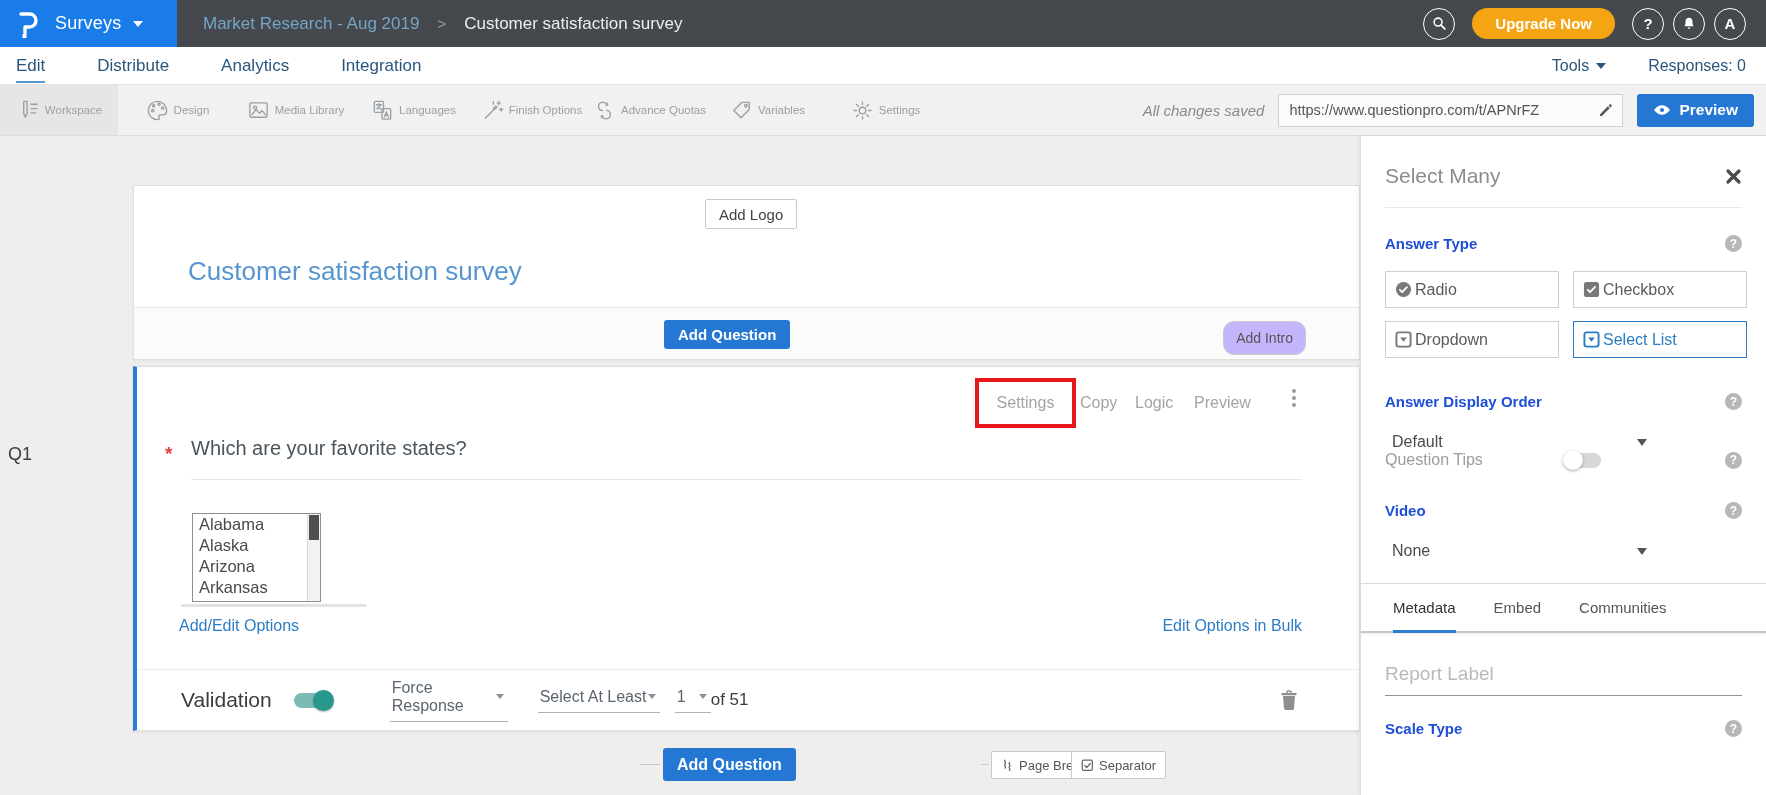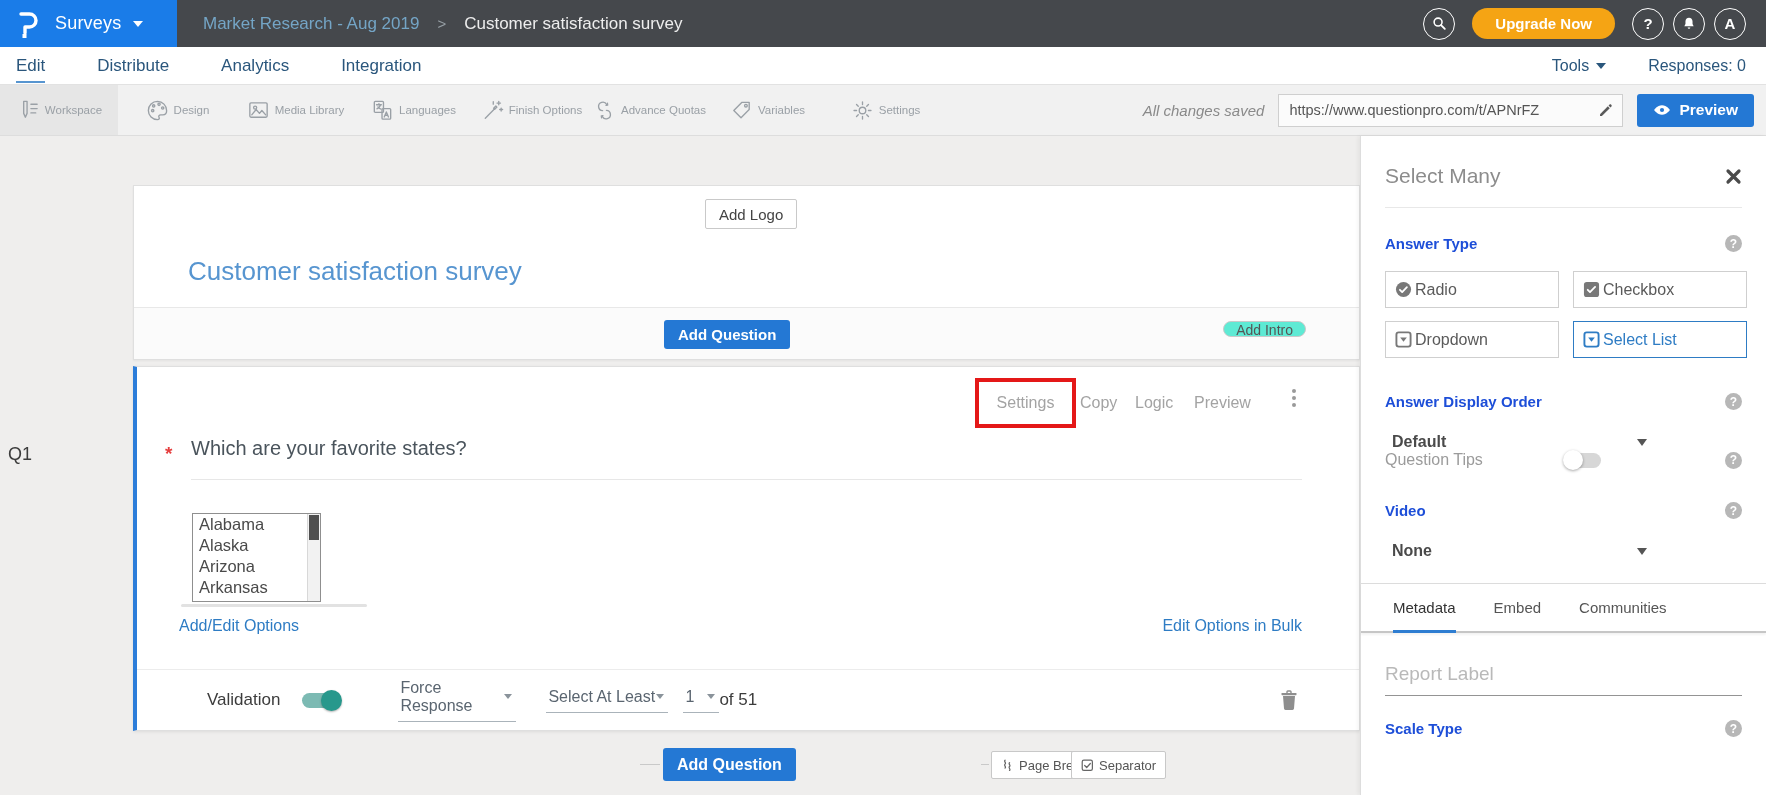--- a/index.html
+++ b/index.html
@@ -46,21 +46,21 @@
   .content { position:relative; height:659px; background:#efeeed; }
   .q-index { position:absolute; left:8px; top:308px; font-size:18px; color:#3c3c3c; }
 
   .card1 { position:absolute; left:133px; top:49px; width:1227px; background:#fff; border:1px solid #dfdfdf; box-shadow:0 1px 2px rgba(0,0,0,.05); }
   .card1-head { height:121px; padding:13px 0 0 54px; position:relative; }
   .addlogo-btn { position:absolute; left:571px; top:13px; height:30px; background:#fff; border:1px solid #c9c9c9; border-radius:2px; font-size:15px; color:#444; padding:0 13px; cursor:pointer; }
   .survey-title { position:absolute; left:54px; top:70px; font-size:26px; color:#5795d0; cursor:text; }
   .card1-strip { border-top:1px solid #e8e8e8; height:52px; background:#fbfbfb; position:relative; }
   .addq-top { position:absolute; left:530px; top:12px; }
   .btn-blue { height:29px; background:#2478d4; border:none; border-radius:3px; color:#fff; font-weight:bold; font-size:15px; padding:0 14px; cursor:pointer; }
-  .addintro-btn { position:absolute; right:53px; top:13px; height:16px; background:#5eead4; border:1px solid #c9c9c9; border-radius:11px; font-size:14px; color:#555; padding:0 12px; cursor:pointer; }
+  .addintro-btn { position:absolute; right:53px; top:13px; height:34px; background:#c4b5fd; border:1px solid #c9c9c9; border-radius:11px; font-size:14px; color:#555; padding:0 12px; cursor:pointer; }
 
   
   .card2 { position:absolute; left:133px; top:230px; width:1227px; height:365px; background:#fff; border:1px solid #dfdfdf; border-left:4px solid #2b7cd9; box-shadow:0 1px 3px rgba(0,0,0,.08); }
   .settings-box { position:absolute; left:838px; top:11px; width:101px; height:50px; border:4px solid #e41818; display:flex; align-items:center; justify-content:center; pointer-events:none; }
   .q-action { position:absolute; top:27px; font-size:16px; color:#a3a3a3; cursor:pointer; }
   .q-action.in-box { position:static; }
   .q-copy { left:943px; } .q-logic { left:998px; } .q-preview { left:1057px; }
   .kebab { position:absolute; left:1148px; top:22px; width:18px; display:flex; flex-direction:column; align-items:center; gap:3px; cursor:pointer; }
   .kebab i { width:4px; height:4px; border-radius:50%; background:#9a9a9a; }
   .q-required { position:absolute; left:28px; top:76px; color:#e53e3e; font-size:19px; font-weight:bold; }
@@ -69,21 +69,21 @@
   .listbox { position:absolute; left:55px; top:146px; width:129px; height:89px; border:1px solid #8f8f8f; background:#fff; overflow:hidden; cursor:pointer; }
   .lb-item { font-size:16.5px; color:#4a4a4a; padding:1px 6px; line-height:19px; white-space:nowrap; }
   .lb-scroll { position:absolute; right:0; top:0; bottom:0; width:13px; background:#f2f2f2; border-left:1px solid #d8d8d8; }
   .lb-thumb { position:absolute; right:1px; top:1px; width:10px; height:25px; background:#4f4f4f; }
   .opt-underline { position:absolute; left:44px; top:237px; width:186px; height:3px; background:#e2e2e2; border-radius:2px; }
   .link-blue { color:#2e7cc4; font-size:16px; cursor:pointer; }
   .addedit { position:absolute; left:42px; top:250px; }
   .editbulk { position:absolute; right:57px; top:250px; }
   .card2-div { position:absolute; left:0; right:0; top:302px; height:1px; background:#ececec; }
   .validation-row { position:absolute; left:0; right:0; top:303px; bottom:0; display:flex; align-items:center; }
-  .val-label { margin-left:70px; font-size:17px; color:#3c3c3c; }
+  .val-label { margin-left:44px; font-size:21px; color:#3c3c3c; }
   .switch { position:relative; width:36px; height:15px; border-radius:8px; cursor:pointer; flex:0 0 auto; }
   .switch.on { background:#7cbab3; margin-left:22px; }
   .switch.on .knob { position:absolute; right:-4px; top:-3px; width:21px; height:21px; border-radius:50%; background:#27988c; box-shadow:0 1px 2px rgba(0,0,0,.3); }
   .switch.off { background:#d7d7d7; }
   .switch.off .knob { position:absolute; left:-2px; top:-3px; width:20px; height:20px; border-radius:50%; background:#fff; box-shadow:0 1px 3px rgba(0,0,0,.35); }
   .inline-select { display:flex; align-items:center; border-bottom:1px solid #aab3ba; padding:0 4px 6px 2px; font-size:16px; color:#5a6570; cursor:pointer; }
   .inline-select .caret { width:0; height:0; border-left:4.5px solid transparent; border-right:4.5px solid transparent; border-top:5.5px solid #8a939b; margin-left:auto; }
   .sel-force { margin-left:60px; width:118px; }
   .sel-least { margin-left:30px; width:122px; }
   .sel-count { margin-left:15px; width:36px; }
@@ -107,21 +107,21 @@
   .sb-row { display:flex; align-items:center; justify-content:space-between; }
   .sb-label { font-size:15px; font-weight:bold; color:#1d4ed8; }
   .help-dot { width:17px; height:17px; border-radius:50%; background:#b7b7b7; color:#fff; font-size:12px; font-weight:bold; display:flex; align-items:center; justify-content:center; cursor:pointer; flex:0 0 auto; }
   .help-dot::before { content:"?"; }
   .at-row { margin-top:27px; }
   .at-grid { margin-top:19px; display:grid; grid-template-columns:174px 174px; gap:13px 14px; }
   .at-btn { height:37px; border:1px solid #cfcfcf; border-radius:0; background:#fff; display:flex; align-items:center; padding-left:9px; gap:3px; font-size:16px; color:#5a5a5a; cursor:pointer; }
   .at-btn svg { width:17px; height:17px; flex:0 0 auto; }
   .at-btn.selected { border-color:#2e7cc4; color:#2e7cc4; }
   .ado-row { margin-top:35px; }
-  .select-row { margin-top:23px; width:262px; display:flex; align-items:center; justify-content:space-between; font-size:16px; color:#4a4a4a; cursor:pointer; padding-left:7px;font-weight:bold; }
+  .select-row { margin-top:23px; width:262px; display:flex; align-items:center; justify-content:space-between; font-size:16px; color:#4a4a4a; cursor:pointer; padding-left:7px; }
   .select-row .caret { width:0; height:0; border-left:5.5px solid transparent; border-right:5.5px solid transparent; border-top:7px solid #555; }
   .tips-row { display:flex; align-items:center; }
   .tips-label { font-size:16px; color:#9b9b9b; width:180px; }
   .tips-row .help-dot { margin-left:auto; }
   .video-row { margin-top:33px; }
   .sb-tabs-wrap { margin:23px -24px 0; border-top:1px solid #dcdcdc; border-bottom:2px solid #c6c6c6; box-shadow:0 2px 2px rgba(0,0,0,.05); padding:15px 24px 0; }
   .sb-tabs { display:flex; gap:38px; padding-left:8px; }
   .sb-tab { font-size:15px; color:#555; padding-bottom:12px; border-bottom:3px solid transparent; cursor:pointer; }
   .sb-tab.active { color:#333; border-bottom:3px solid #2e7dd1; margin-bottom:-2px; }
   .report-input { margin-top:27px; width:100%; border:none; border-bottom:1px solid #949494; background:transparent; font-size:19px; color:#444; padding:3px 0 10px; font-family:"Liberation Sans",sans-serif; }

